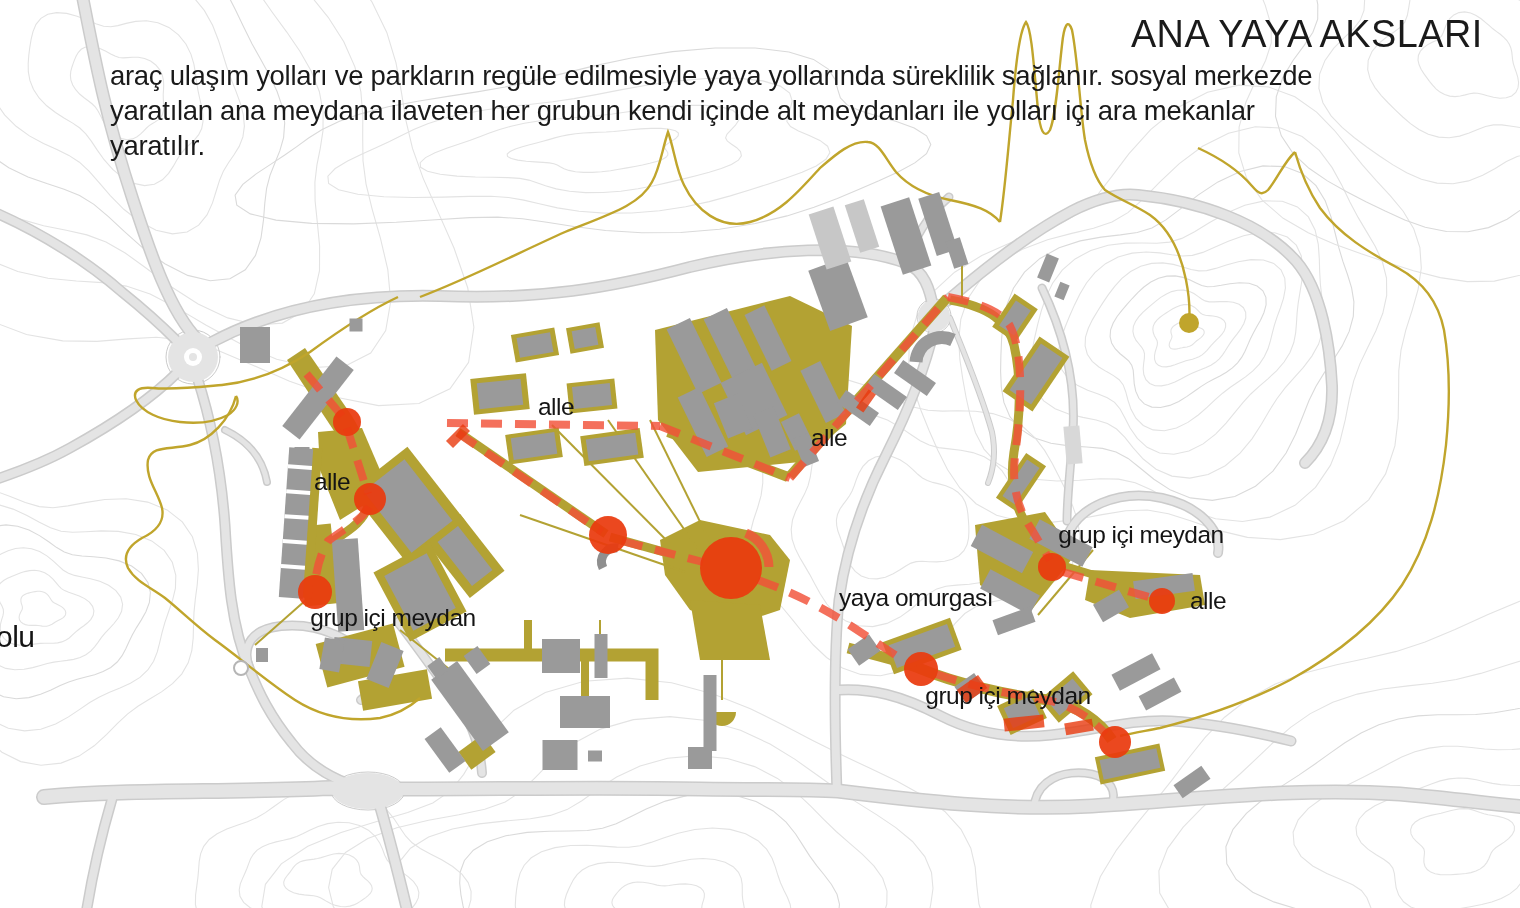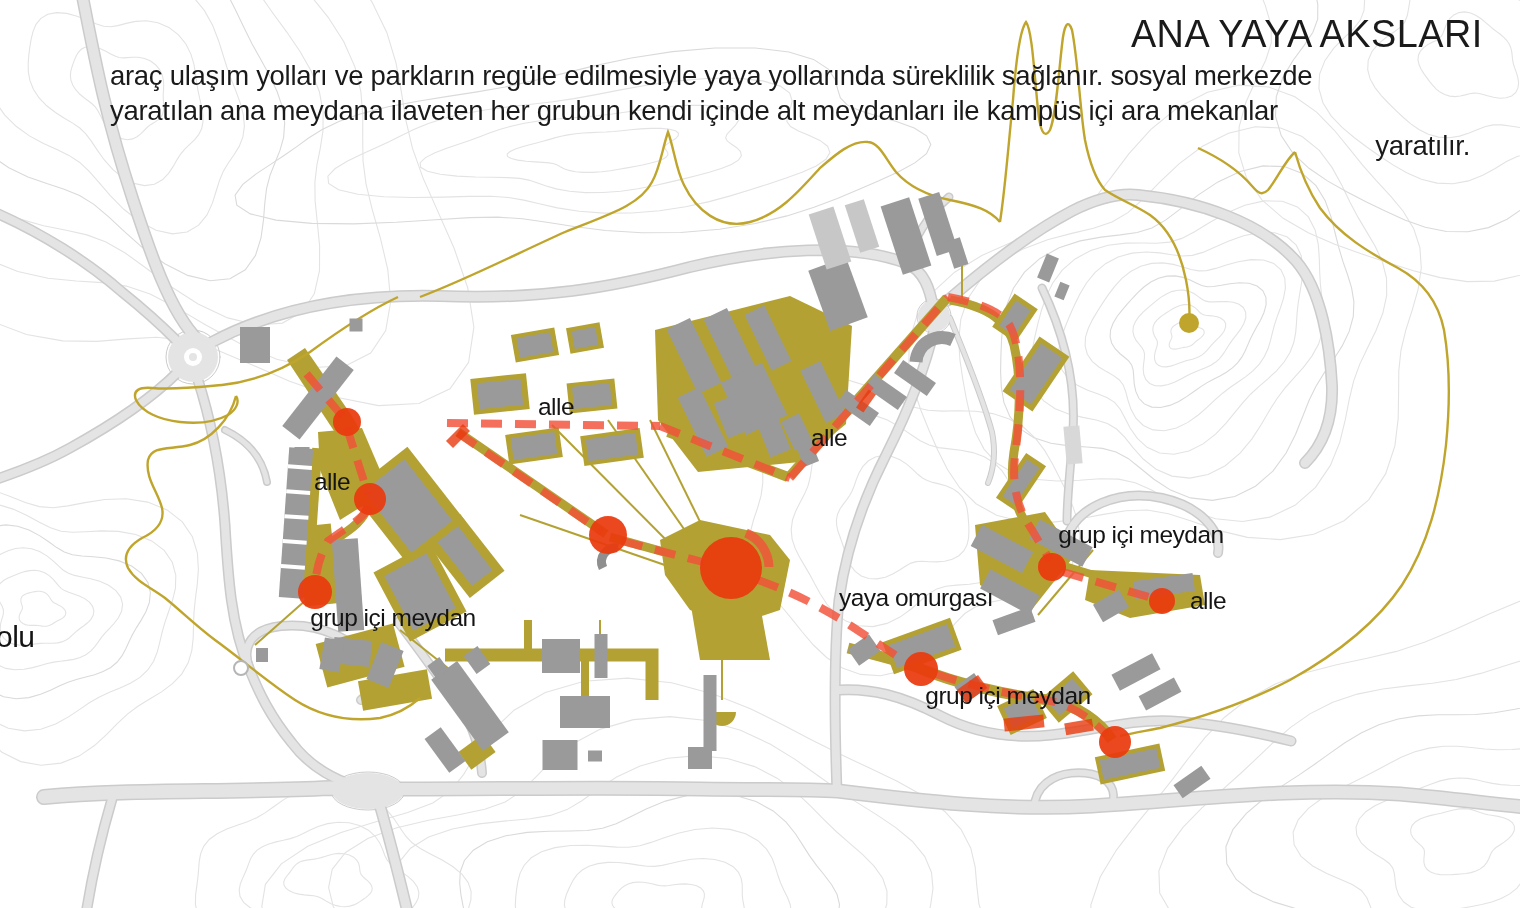--- a/index.html
+++ b/index.html
@@ -2,21 +2,21 @@
 <html style="--ink: #1a1a1a; --olive: #b3a233; --olive_line: #c0a52c; --red: #e93a0e; --red_dash: #f25138; --building: #9a9a9a; --road: #e4e4e4; --road_edge: #cbcbcb; --contour: #e3e3e3;"><head>
 <meta charset="utf-8">
 <style>
   html,body{margin:0;padding:0;background:#ffffff;width:1520px;height:908px;overflow:hidden;}
   #stage{position:relative;width:1520px;height:908px;font-family:"Liberation Sans",sans-serif;}
   #map-svg{position:absolute;left:0;top:0;}
   .hdr{position:absolute;color:var(--ink);}
   #page-title{right:37px;top:12px;font-size:39px;letter-spacing:.5px;white-space:nowrap;transform:scaleX(.97);transform-origin:right top;}
   #subtitle{left:110px;top:58px;width:1360px;font-size:27.5px;line-height:35px;letter-spacing:-.3px;}
   #subtitle .c{}
-  #subtitle .r{text-align:right;}
+  #subtitle .r{}
   .bld{fill:var(--building);}
   .bldl{fill:#c7c7c7;}
   .pad{fill:var(--olive);}
   .band{stroke:var(--olive);fill:none;}
   .thin{stroke:var(--olive);fill:none;stroke-width:2;}
   .bnd{stroke:var(--olive_line);fill:none;stroke-width:2.4;}
   .roadc{stroke:var(--road_edge);fill:none;stroke-linecap:round;stroke-linejoin:round;}
   .road{stroke:var(--road);fill:none;stroke-linecap:round;stroke-linejoin:round;}
   .dash{stroke:var(--red_dash);fill:none;stroke-width:8;stroke-dasharray:21 13;opacity:.82;}
   .node{fill:var(--red);opacity:.93;}
@@ -357,16 +357,16 @@
     <text class="maplabel" x="1141" y="543" text-anchor="middle">grup içi meydan</text>
     <text class="maplabel" x="1008" y="704" text-anchor="middle">grup içi meydan</text>
     <text class="maplabel" x="916" y="606" text-anchor="middle">yaya omurgası</text>
     <text class="maplabel big" x="-4" y="647" text-anchor="start">olu</text>
   </g>
 </svg>
 
   <div class="hdr" id="page-title">ANA YAYA AKSLARI</div>
   <div class="hdr" id="subtitle">
     <div class="c">araç ulaşım yolları ve parkların regüle edilmesiyle yaya yollarında süreklilik sağlanır. sosyal merkezde</div>
-    <div class="c">yaratılan ana meydana ilaveten her grubun kendi içinde alt meydanları ile kampüs içi ara mekanlar</div>
+    <div class="c">yaratılan ana meydana ilaveten her grubun kendi içinde alt meydanları ile yolları içi ara mekanlar</div>
     <div class="r">yaratılır.</div>
   </div>
 </div>
 
 </body></html>

